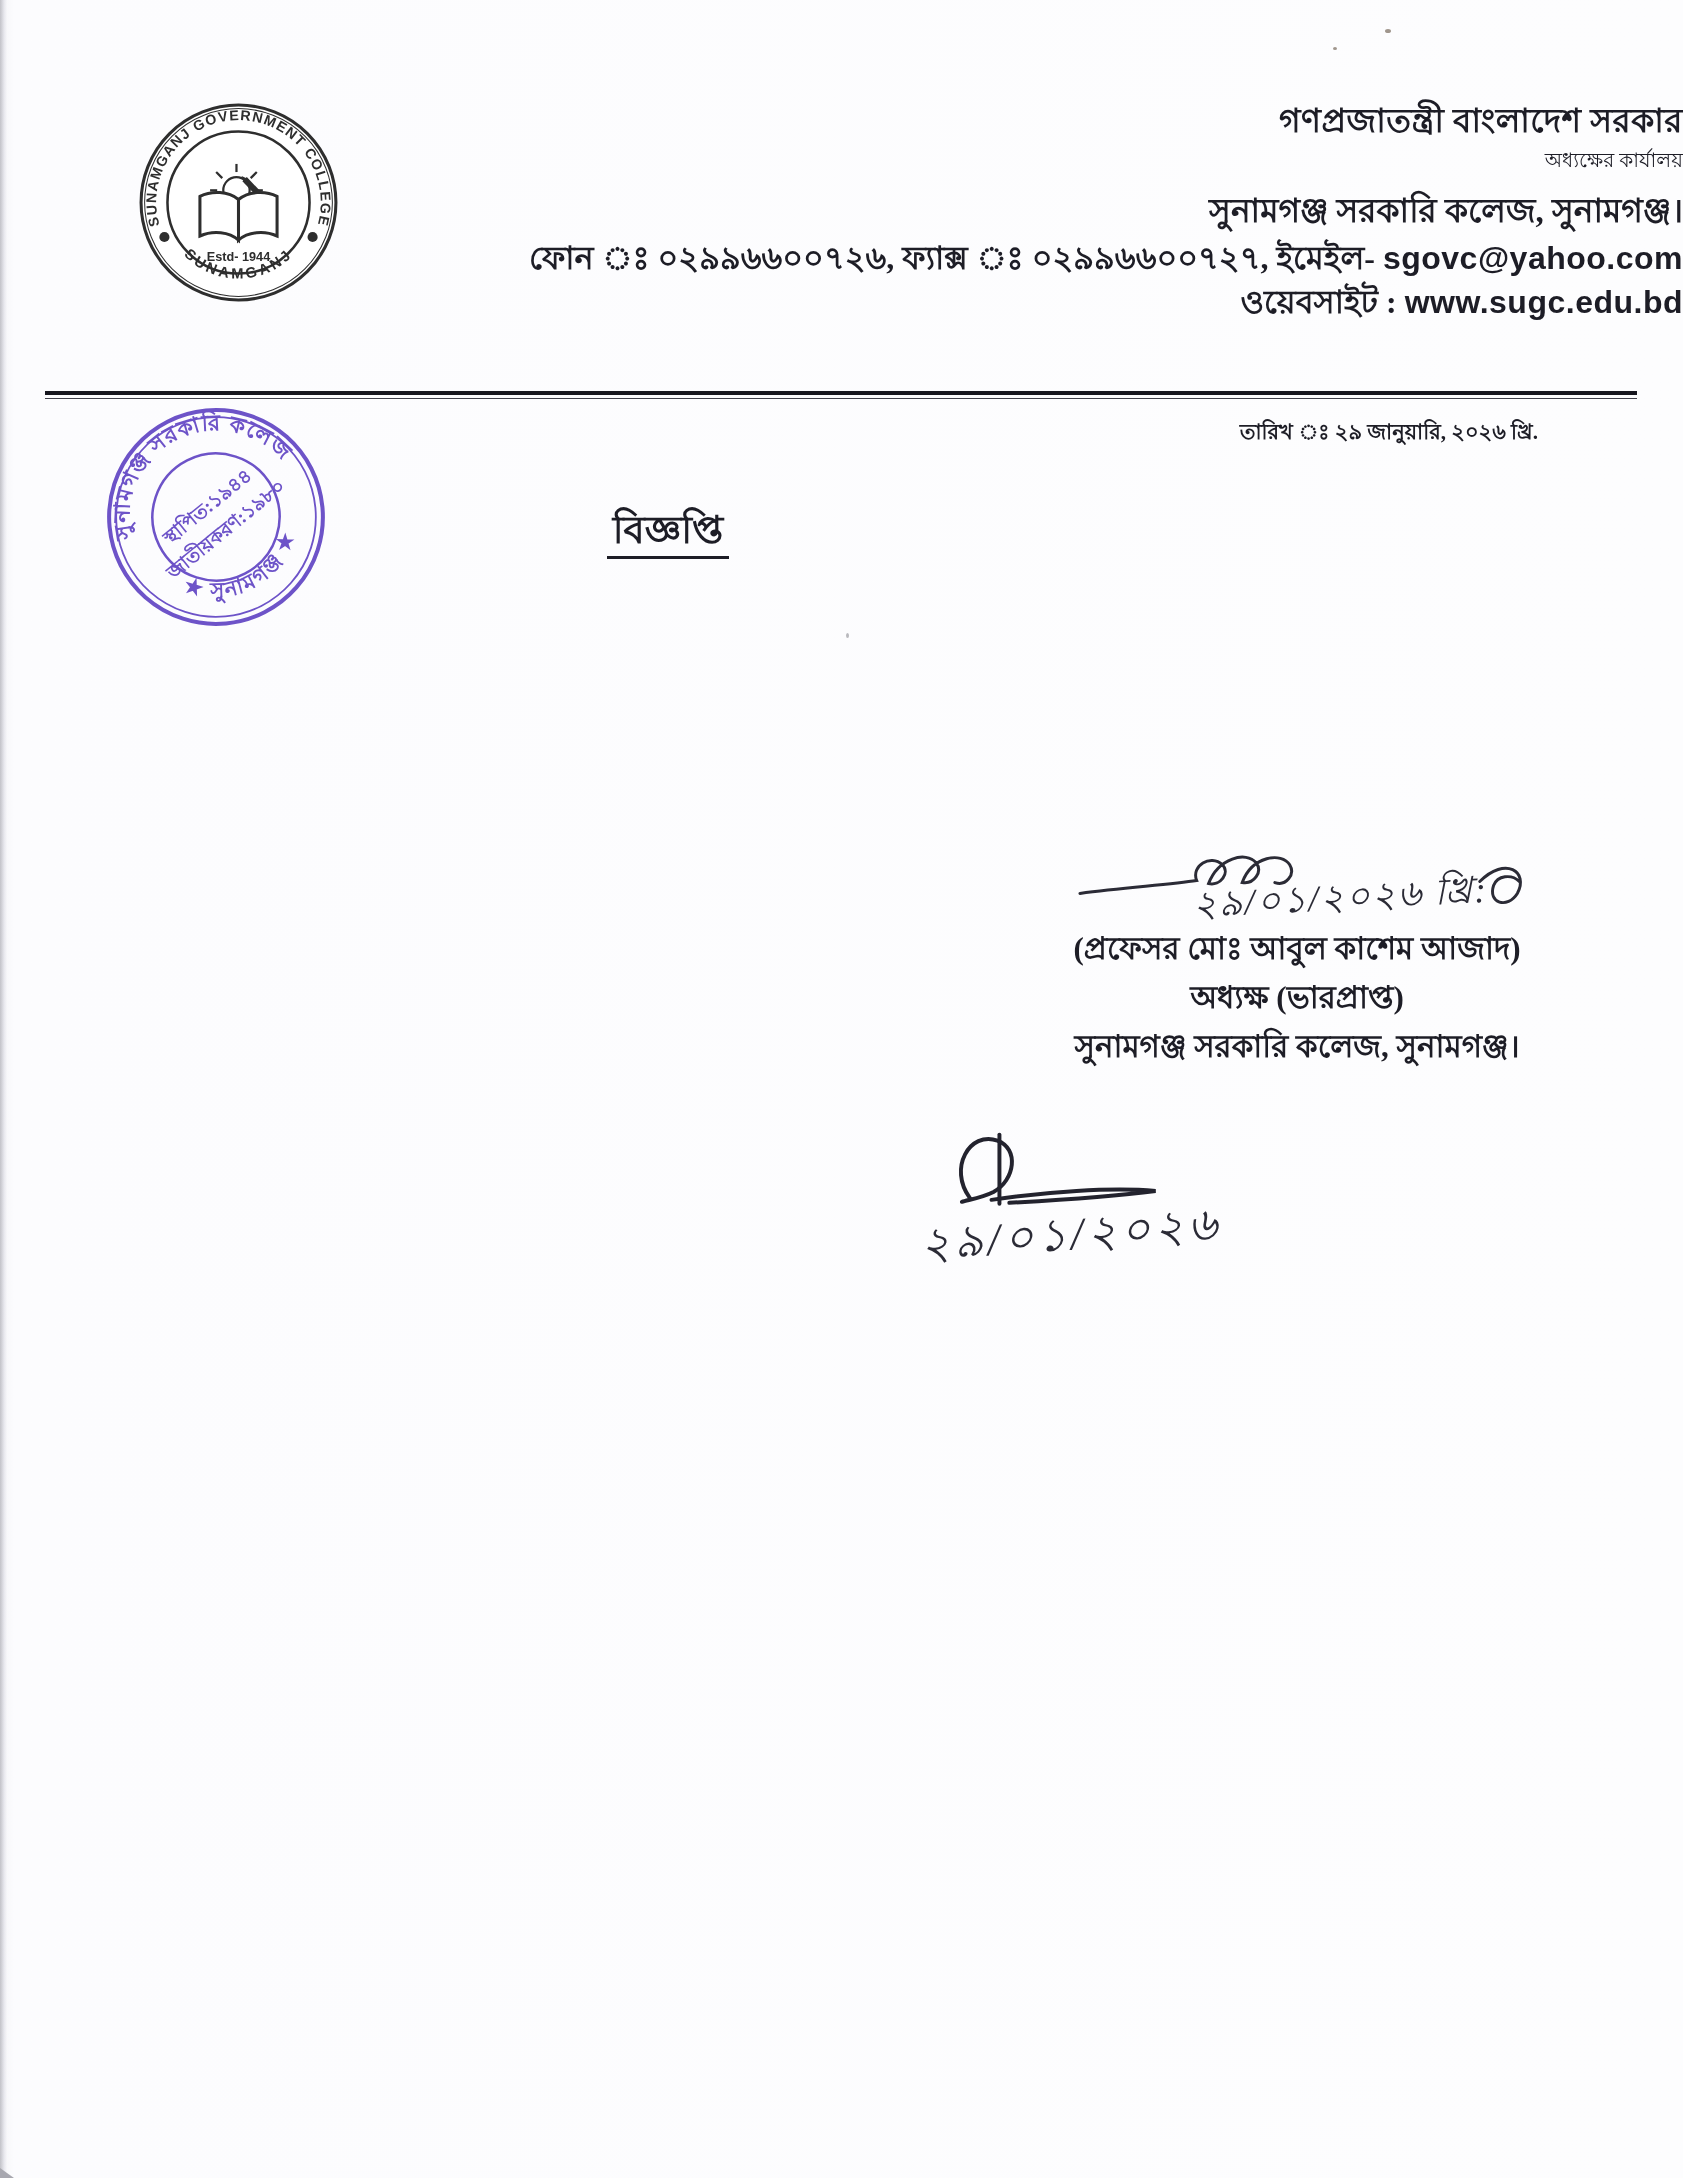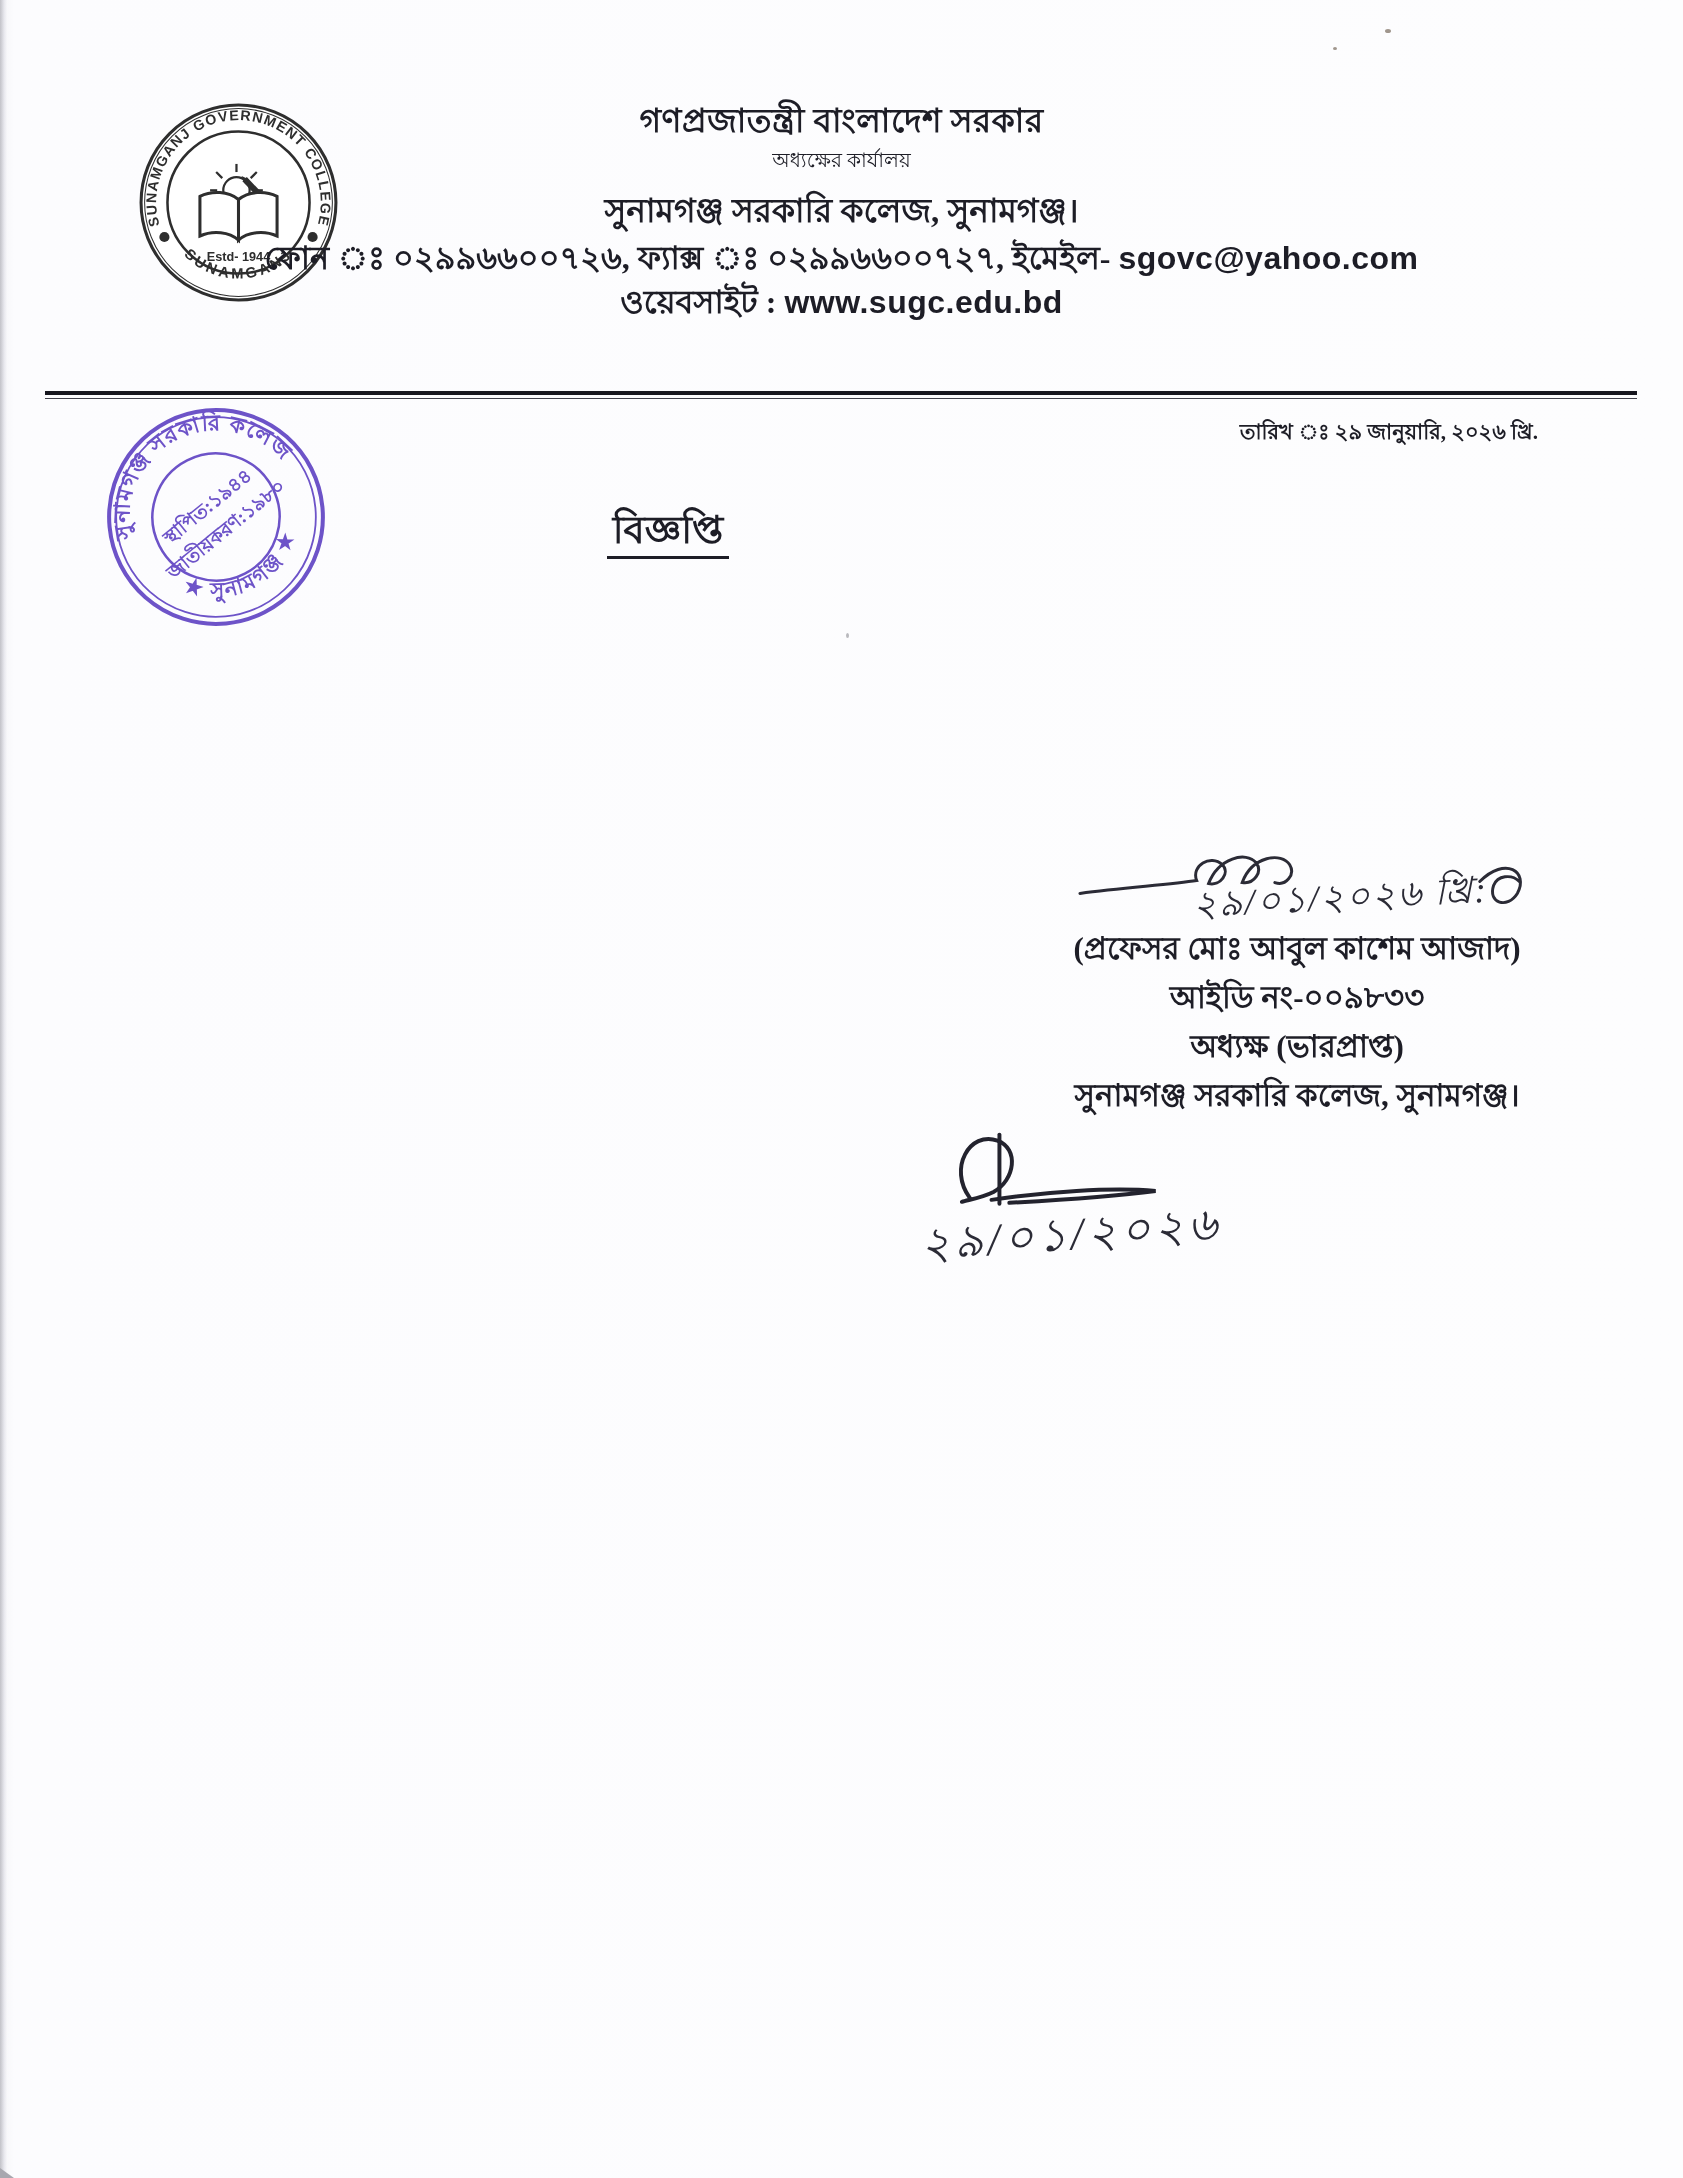--- a/index.html
+++ b/index.html
@@ -13,21 +13,21 @@
     background:linear-gradient(90deg,#c2c2c8,#e8e8ee 60%,rgba(255,255,255,0));}
   .corner-spec{position:absolute;left:0;bottom:0;width:0;height:0;
     border-left:14px solid #a7a7af;border-top:10px solid transparent;}
   .speck{position:absolute;background:#6f5f50;border-radius:50%;opacity:.65;}
   .sp1{left:1385px;top:29px;width:6px;height:4px;}
   .sp2{left:1333px;top:47px;width:4px;height:3px;}
   .sp3{left:846px;top:633px;width:3px;height:5px;opacity:.4;background:#55555f;}
 
   .logo{position:absolute;left:137px;top:101px;width:203px;height:203px;}
 
-  .letterhead{position:absolute;left:0;top:105px;width:1683px;text-align:center;line-height:1;}
+  .letterhead{position:absolute;left:0;top:105px;width:1683px;text-align:right;line-height:1;}
   .lh1{font-size:33px;font-weight:700;margin-bottom:12px;letter-spacing:0.5px;}
   .lh2{font-size:20px;font-weight:400;margin-bottom:25px;}
   .lh3{font-size:33px;font-weight:700;margin-bottom:14px;}
   .lh4{font-size:32px;font-weight:700;margin-bottom:12px;}
   .lh5{font-size:32px;font-weight:700;}
   .latin{font-family:"Liberation Sans",sans-serif;font-weight:700;font-size:32px;letter-spacing:0.5px;}
 
   .divider{position:absolute;left:45px;right:46px;top:391px;height:3px;
     border-top:4px solid #17171f;border-bottom:1px solid #40404a;}
 
@@ -142,21 +142,20 @@
   <svg class="sig-scribble" viewBox="0 0 482 96">
     <g fill="none" stroke="#2b2b36" stroke-width="3" stroke-linecap="round">
       <path d="M 8,56 C 55,50 100,47 126,43 C 120,28 140,16 152,27 C 160,35 150,49 138,46 C 148,20 176,13 186,25 C 193,34 184,47 172,45 C 182,18 212,14 220,27 C 226,37 216,49 205,45"></path>
       <path d="M 412,44 C 438,18 462,34 450,56 C 440,72 420,66 426,48 C 430,38 444,36 452,44"></path>
     </g>
     <text class="hand" x="122" y="74" font-size="37" letter-spacing="2" transform="rotate(-3 240 60)">২৯/০১/২০২৬ খ্রি:</text>
   </svg>
 
   <div class="sig-lines">
     <div class="sig-name">(প্রফেসর মোঃ আবুল কাশেম আজাদ)</div>
-    <div>আইডি নং-০০৯৮৩৩</div>
     <div>অধ্যক্ষ (ভারপ্রাপ্ত)</div>
     <div>সুনামগঞ্জ সরকারি কলেজ, সুনামগঞ্জ।</div>
   </div>
 
   <svg class="sig-bottom" viewBox="0 0 335 175">
     <g fill="none" stroke="#23232e" stroke-width="4" stroke-linecap="round">
       <path d="M 56,98 C 34,68 56,30 84,40 C 106,48 102,80 80,92 C 68,98 54,100 48,102"></path>
       <path d="M 86,34 L 86,104"></path>
       <path d="M 78,100 C 132,92 198,87 244,91 C 206,96 150,100 96,103"></path>
     </g>

